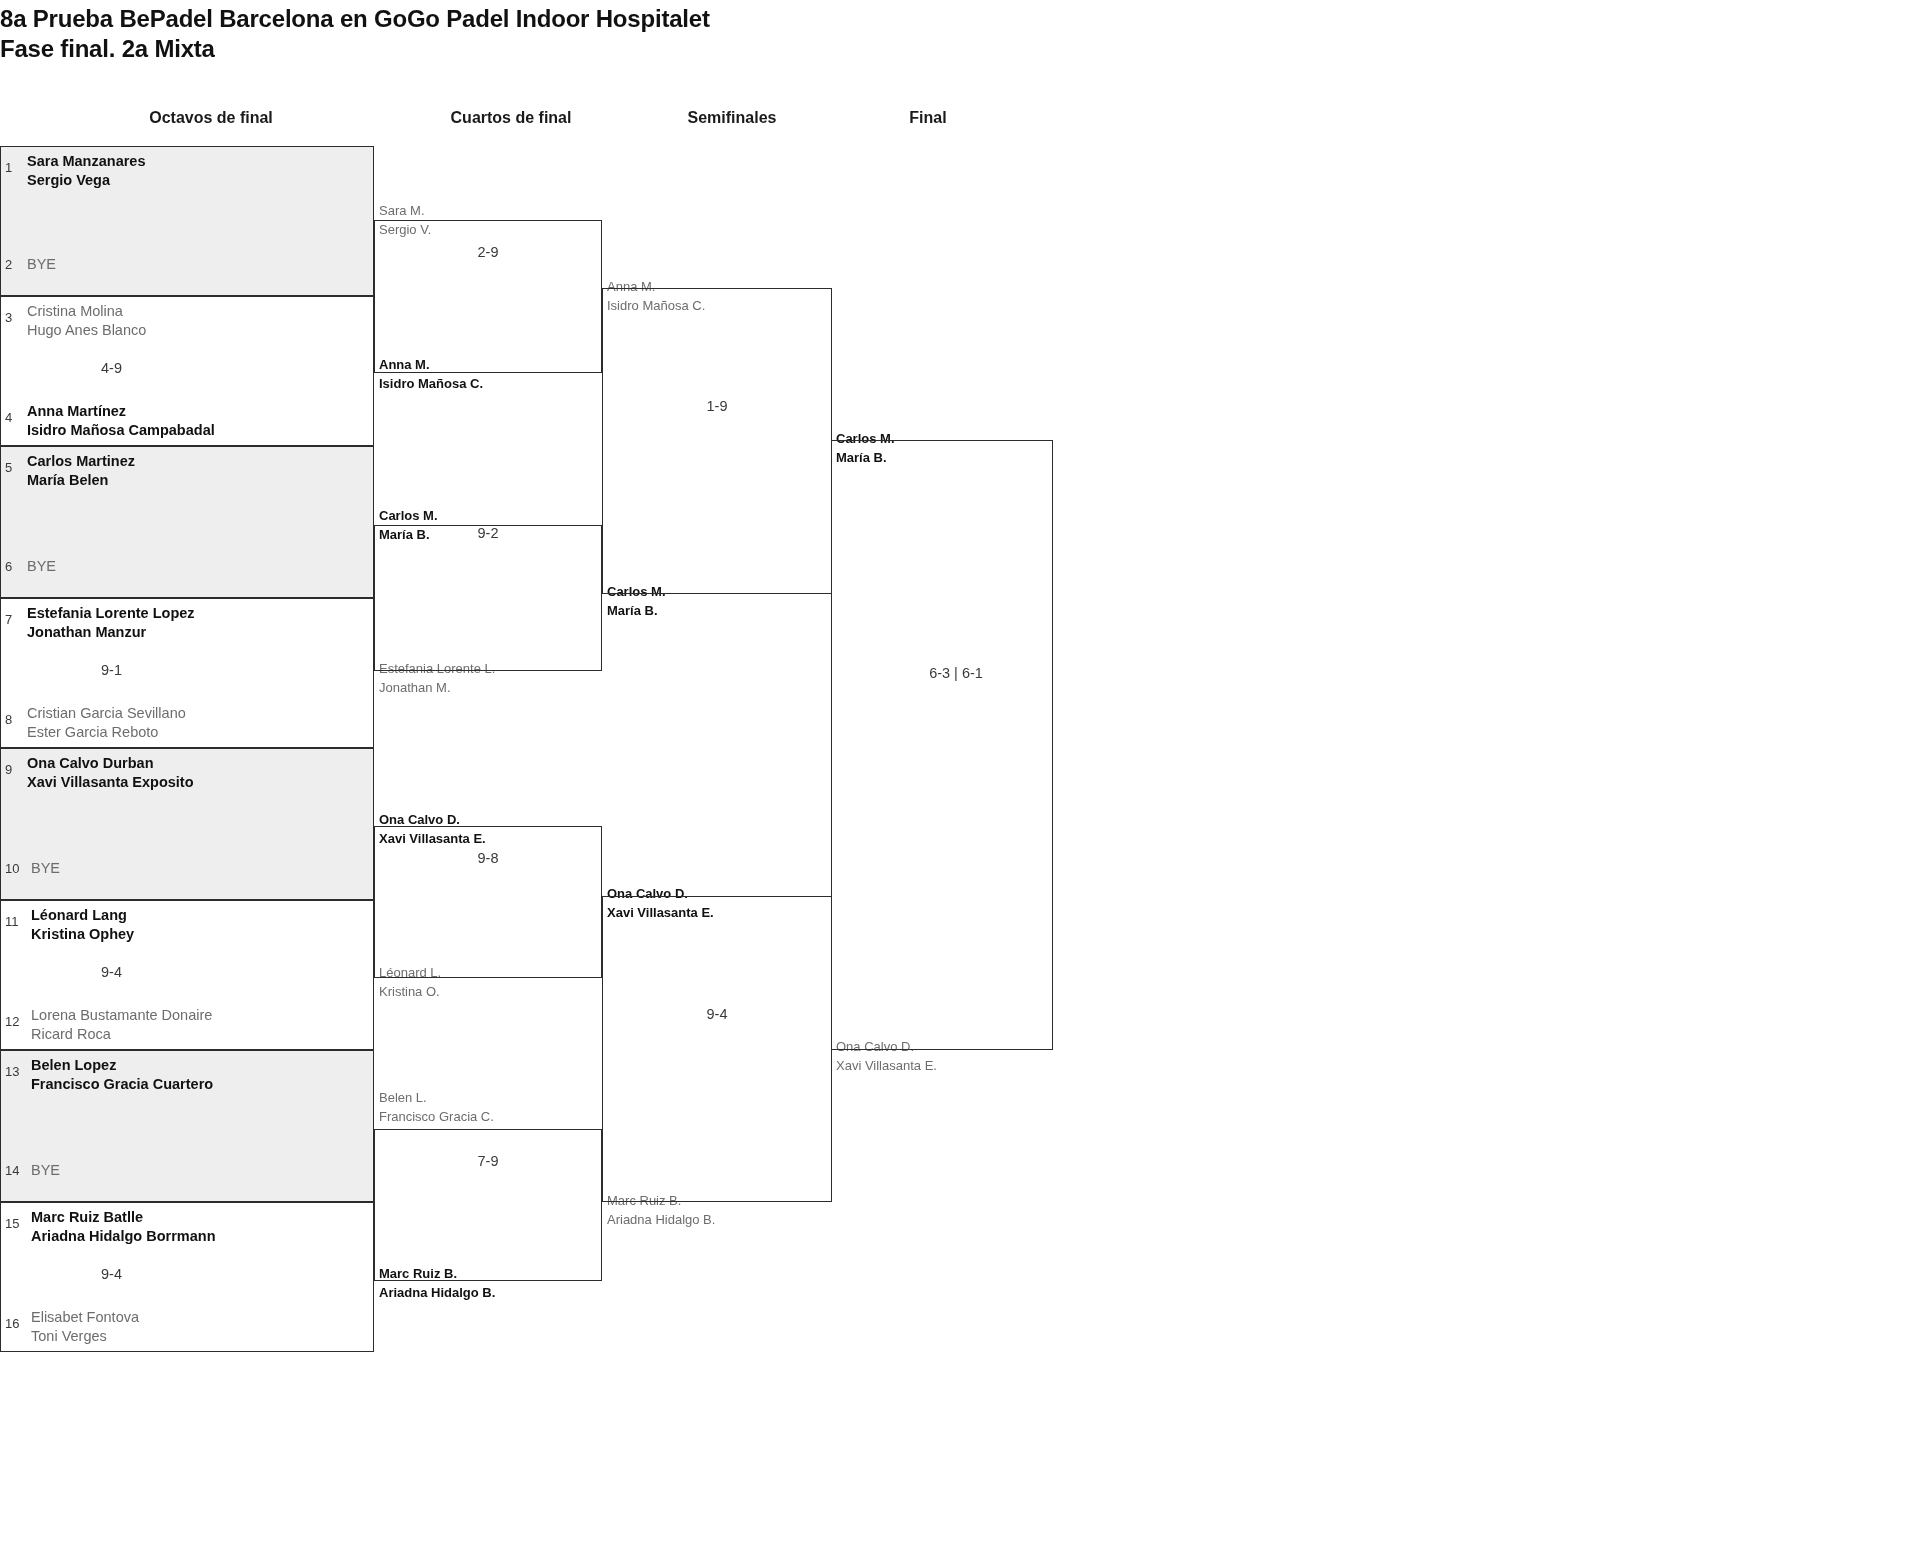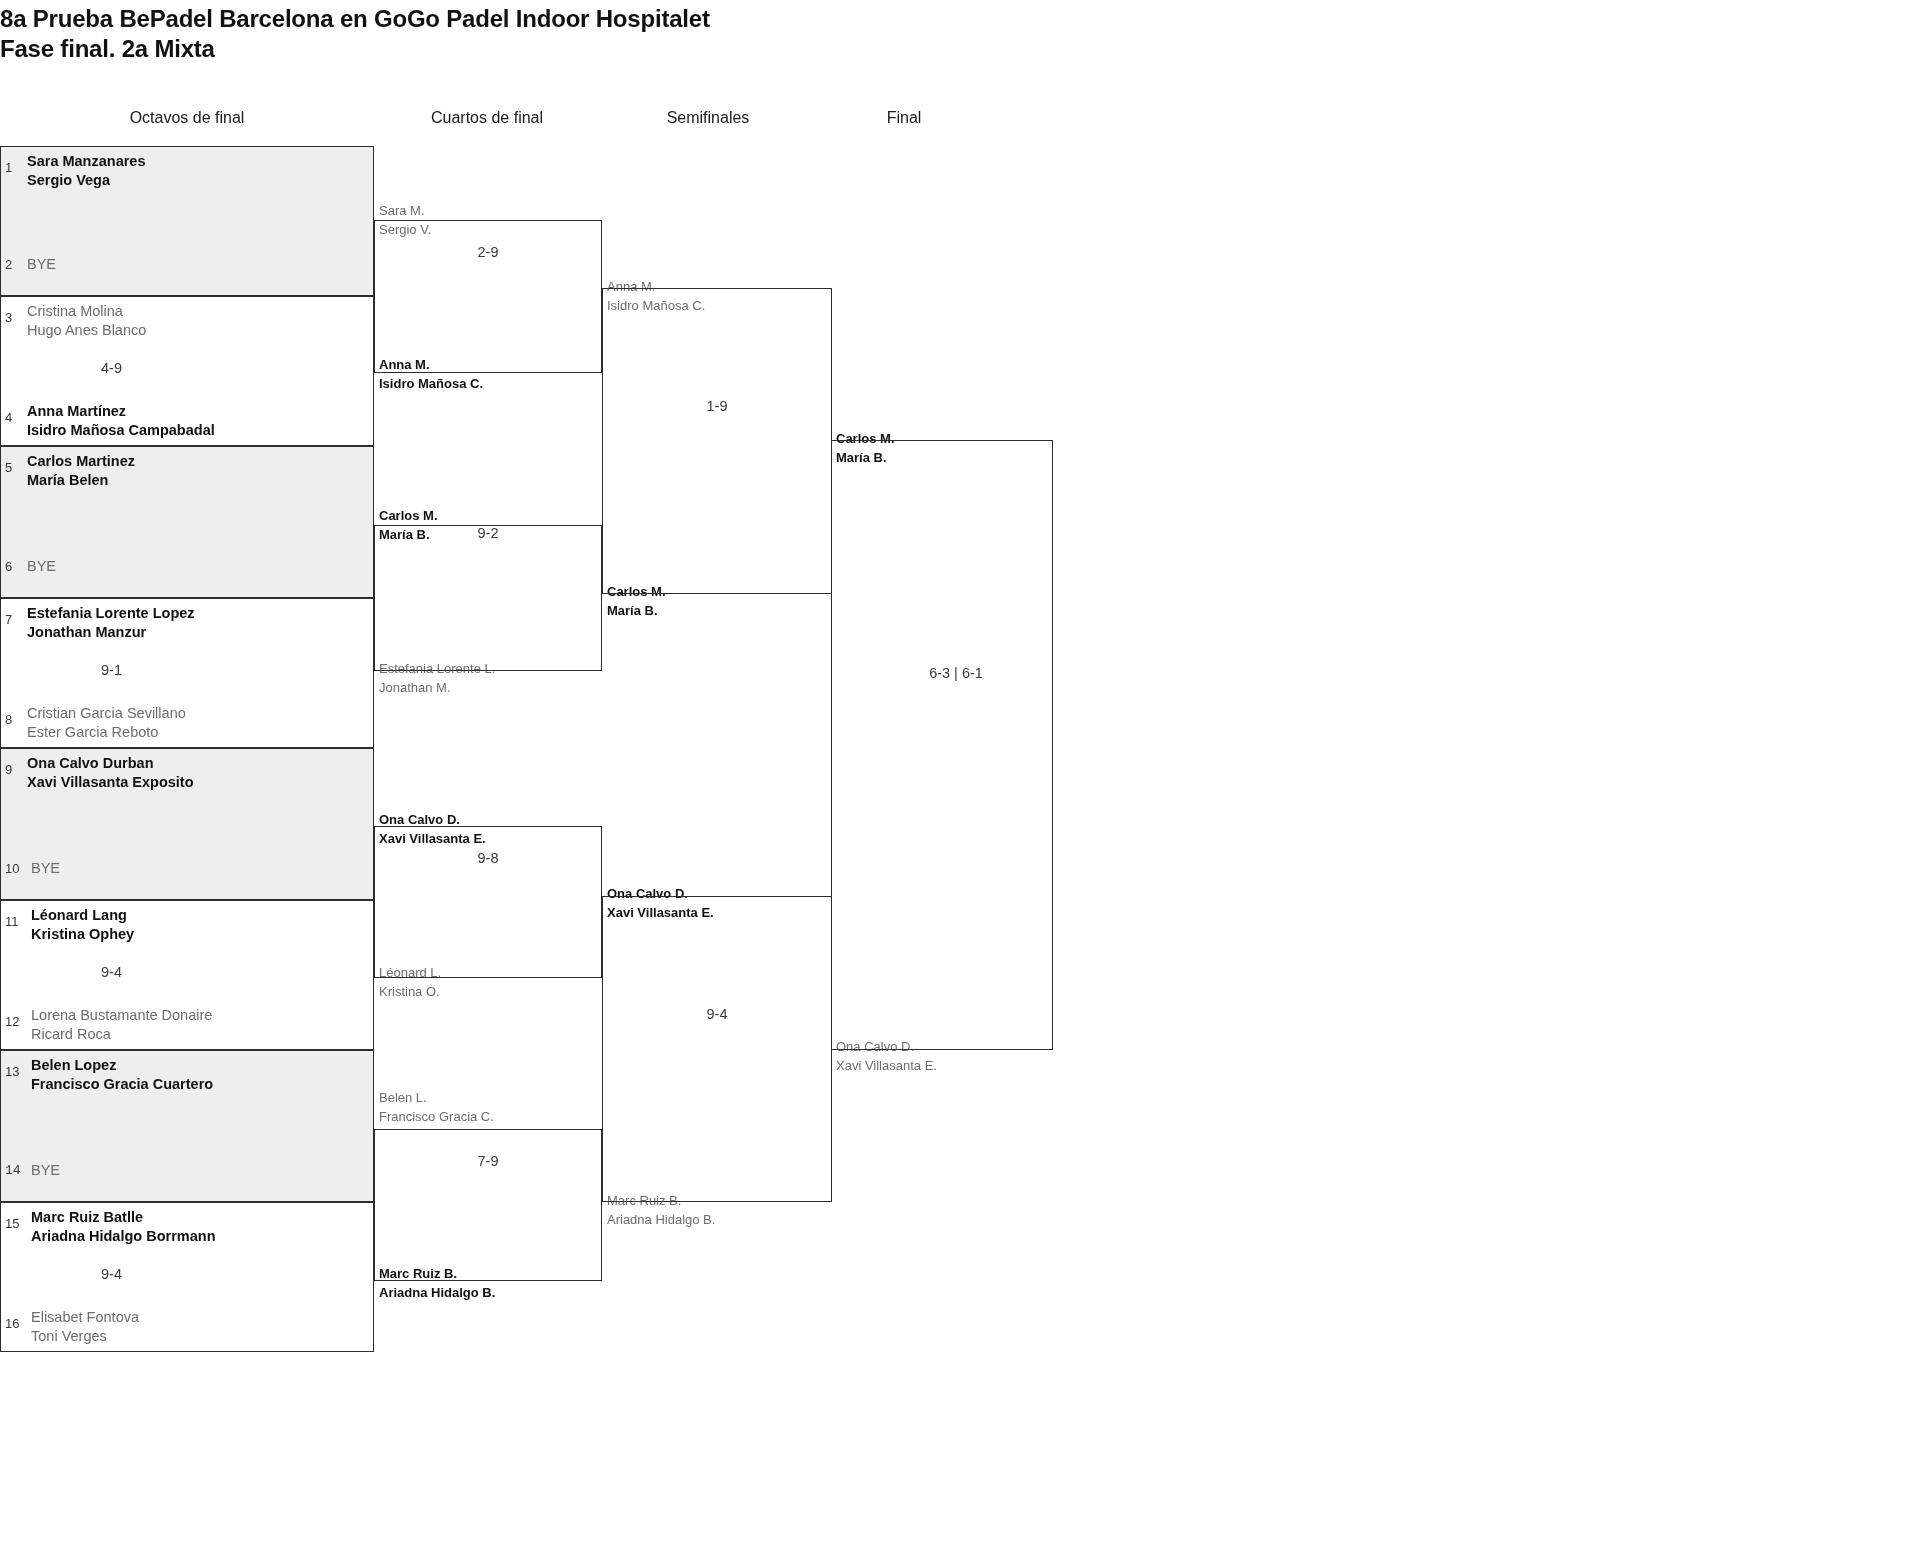--- a/index.html
+++ b/index.html
@@ -10,21 +10,21 @@
     color:#1a1a1a;
     -webkit-font-smoothing:antialiased;
   }
   #root{position:relative;width:1648px;height:1558px;overflow:hidden;}
 
   
   .title-block{position:absolute;left:0px;top:4px;width:1200px;}
   .title-line{font-size:24px;font-weight:600;line-height:30px;letter-spacing:-0.2px;color:#111111;}
 
   
-  .round-head{position:absolute;font-size:16px;font-weight:400;color:#1a1a1a;line-height:20px;text-align:center;}
+  .round-head{position:absolute;font-size:16px;font-weight:700;color:#1a1a1a;line-height:20px;text-align:center;padding-left:24px;}
 
   
   .r1-pair{position:absolute;left:0px;width:374px;box-sizing:border-box;
            border:1.5px solid #2c2c2c;}
   .r1-pair.shaded{background:#eeeeee;}
   .r1-pair.plain{background:#ffffff;}
 
   .slot{position:absolute;left:0;width:100%;box-sizing:border-box;}
   .seedno{position:absolute;left:4px;font-size:13px;color:#3a3a3a;line-height:15px;}
   .names{position:absolute;left:26px;font-size:14.5px;line-height:19px;}
@@ -155,21 +155,21 @@
 
   <div class="r1-pair shaded" style="top:1050px;height:152px;">
     <div class="slot" style="top:0px;">
       <span class="seedno" style="top:13px;">13</span>
       <span class="names win" style="top:5px;left:30px;">
         <span class="ln">Belen Lopez</span>
         <span class="ln">Francisco Gracia Cuartero</span>
       </span>
     </div>
     <div class="slot" style="top:110px;">
-      <span class="seedno" style="top:2px;font-family:Liberation Mono, monospace;">14</span>
+      <span class="seedno" style="top:2px;">14</span>
       <span class="bye" style="top:0px;left:30px;">BYE</span>
     </div>
   </div>
 
   <div class="r1-pair plain" style="top:1202px;height:150px;">
     <div class="slot" style="top:0px;">
       <span class="seedno" style="top:13px;">15</span>
       <span class="names win" style="top:5px;left:30px;">
         <span class="ln">Marc Ruiz Batlle</span>
         <span class="ln">Ariadna Hidalgo Borrmann</span>

